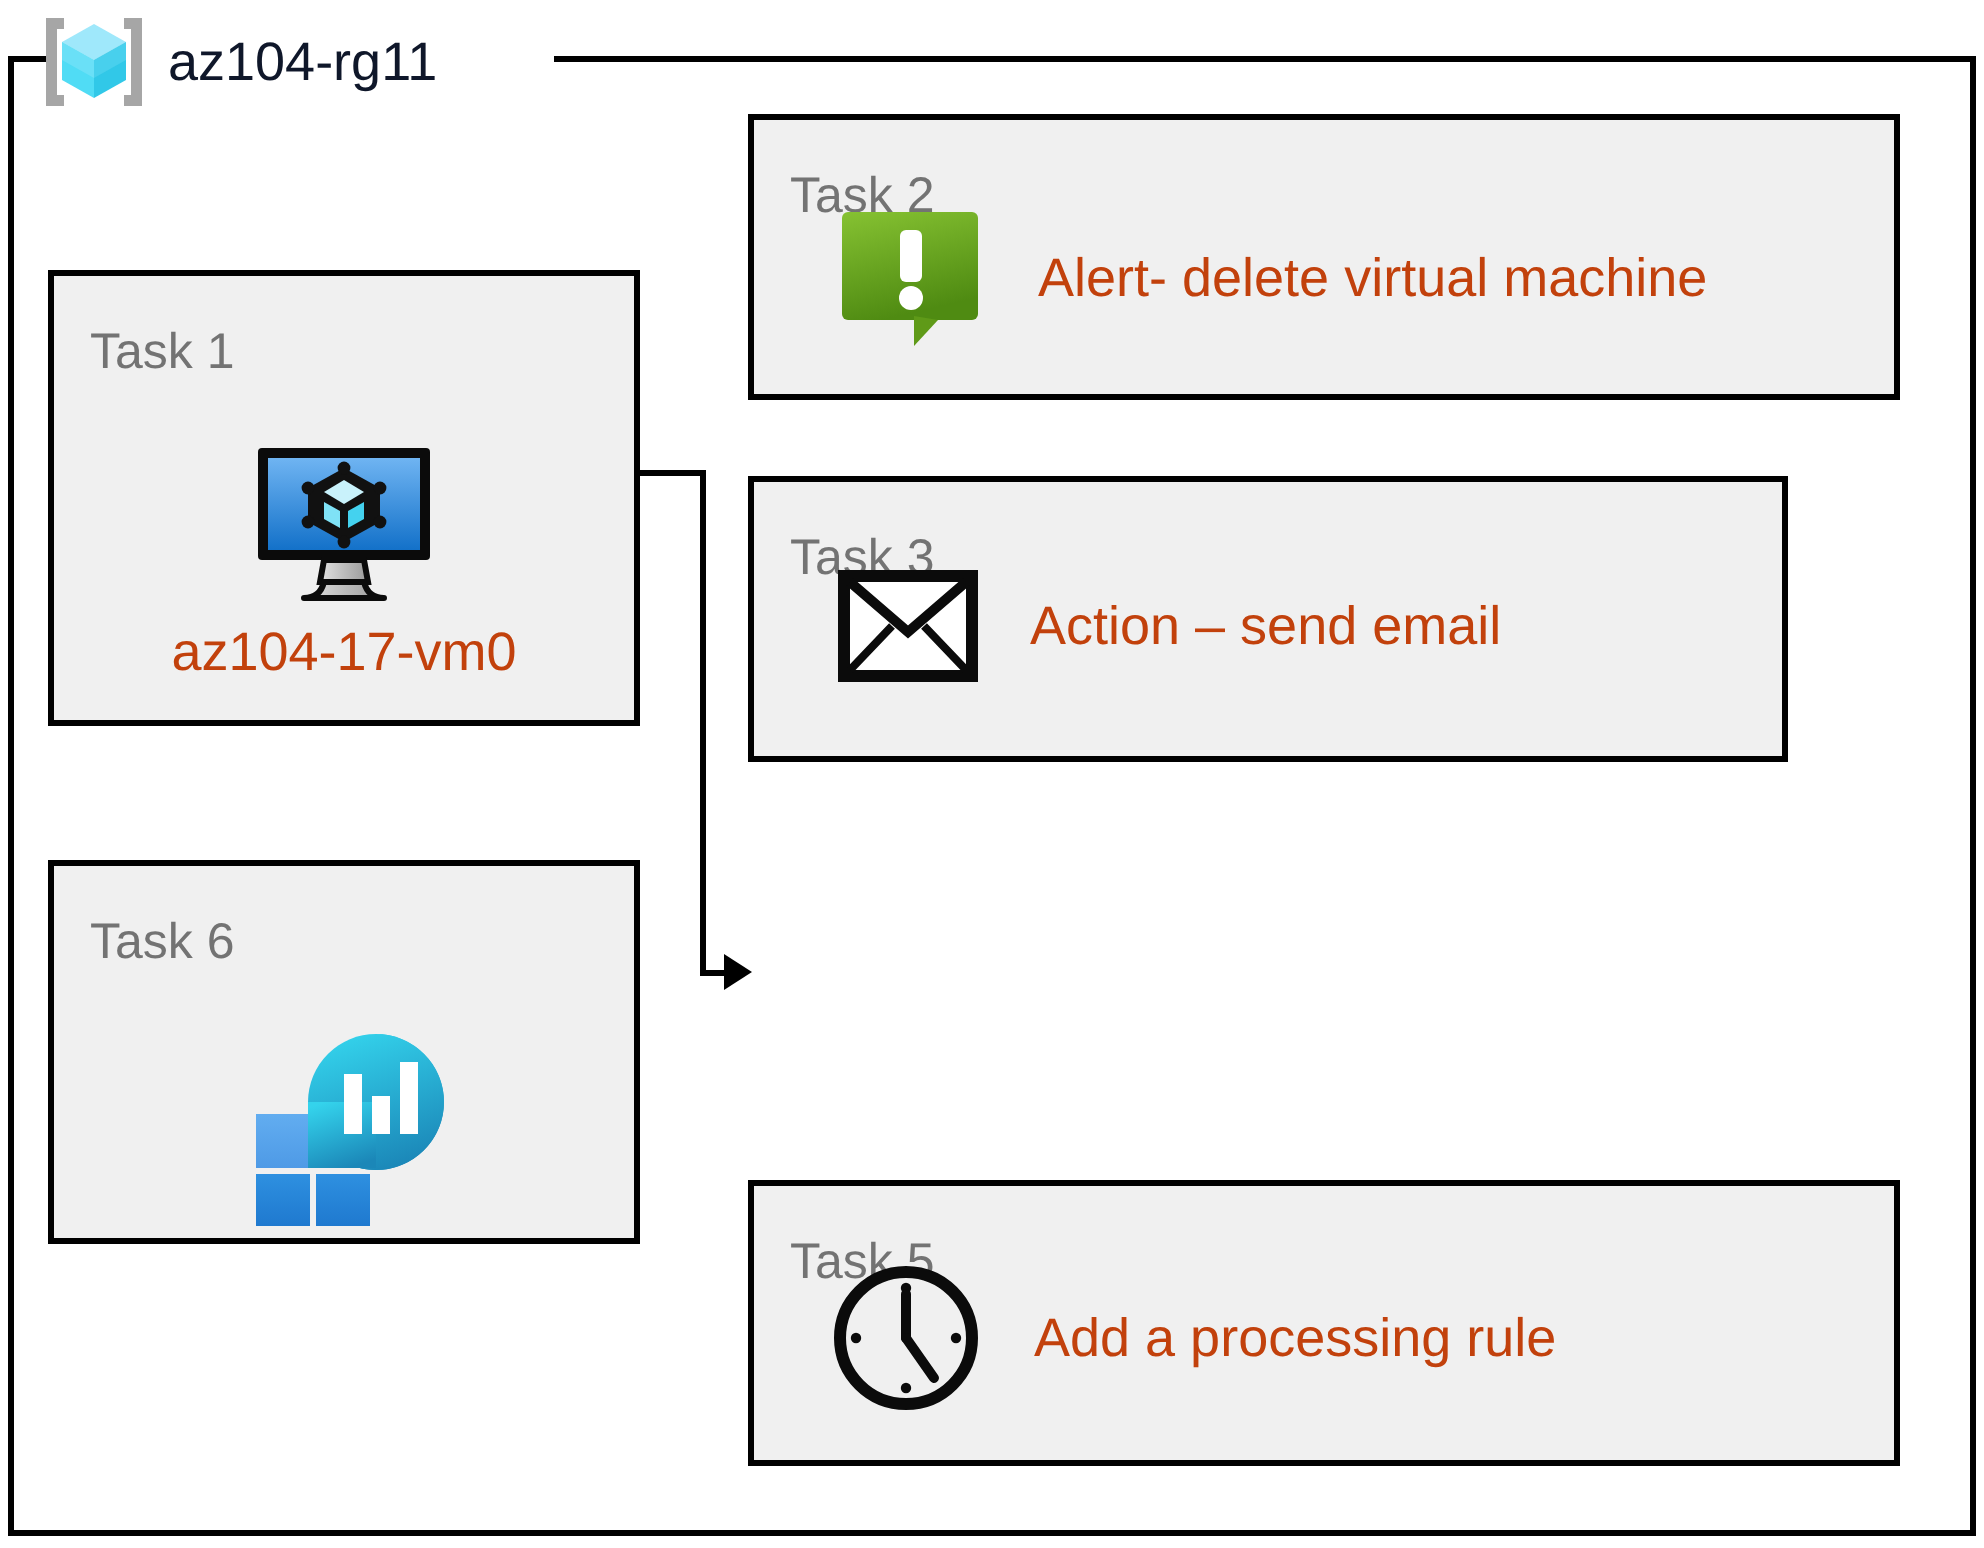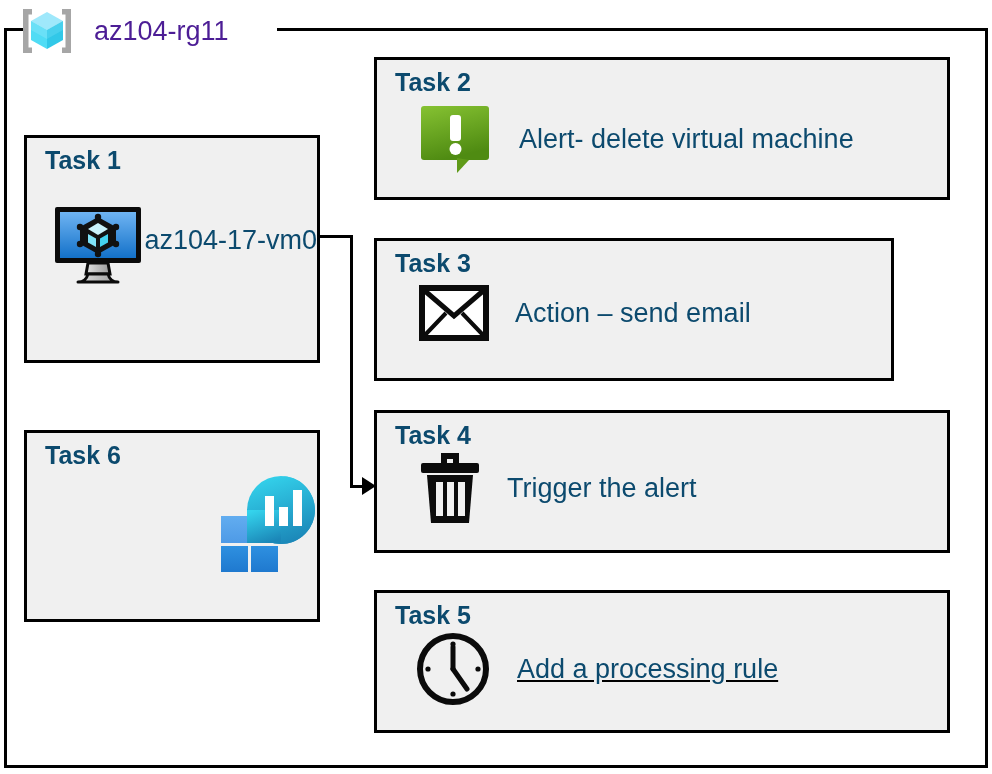--- a/index.html
+++ b/index.html
@@ -57,53 +57,53 @@
     display: flex;
     align-items: center;
   }
   .rg-icon {
     position: relative;
     width: 58px;
     height: 52px;
   }
   .rg-title {
     font-size: 27px;
-    color: #4c1d95;
-    margin-left: 18px;
+    color: #0f172a;
+    margin-left: 8px;
     white-space: nowrap;
     letter-spacing: 0px;
     text-align: right;
   }
 
   
   .card {
     position: absolute;
     box-sizing: border-box;
     background: #f0f0f0;
     border: 3px solid #000000;
   }
   .card-title {
     position: absolute;
     left: 18px;
-    top: 8px;
+    top: 24px;
     font-size: 25px;
-    font-weight: bold;
-    color: #0c4a6e;
+    font-weight: normal;
+    color: #737373;
     letter-spacing: 0px;
   }
   .card-label {
     font-size: 27px;
-    color: #0c4a6e;
+    color: #c2410c;
     white-space: nowrap;
   }
 
   
   .card-v {
     display: flex;
-    flex-direction: row;
+    flex-direction: column;
     align-items: center;
     justify-content: flex-end;
   }
   .card-v .icon-slot {
     margin-bottom: 6px;
   }
   .card-v .card-label {
     margin-bottom: 18px;
   }
 
@@ -293,44 +293,24 @@
         <svg viewBox="0 0 70 56" width="70" height="56">
           <rect x="3" y="3" width="64" height="50" fill="#ffffff" stroke="#0b0b0b" stroke-width="6"></rect>
           <path d="M6 6 L35 31 L64 6" fill="none" stroke="#0b0b0b" stroke-width="5"></path>
           <path d="M6 50 L27 28 M64 50 L43 28" fill="none" stroke="#0b0b0b" stroke-width="4"></path>
         </svg>
       </div>
       <div class="card-label">Action – send email</div>
     </div>
   </div>
 
-  <div class="card card-h" style="left:374px; top:410px; width:576px; height:143px;">
-    <div class="card-title">Task 4</div>
-    <div class="row" style="top:38px;">
-      <div class="trash-icon">
-        <svg viewBox="0 0 62 74" width="62" height="74">
-
-          <path d="M22 2 L40 2 L40 12 L34 12 L34 8 L28 8 L28 12 L22 12 Z" fill="#0b0b0b"></path>
-
-          <rect x="2" y="12" width="58" height="10" rx="2" fill="#0b0b0b"></rect>
-
-          <path d="M8 24 L54 24 L50 72 L12 72 Z" fill="#0b0b0b"></path>
-
-          <rect x="17" y="31" width="7" height="34" fill="#f0f0f0"></rect>
-          <rect x="28" y="31" width="7" height="34" fill="#f0f0f0"></rect>
-          <rect x="39" y="31" width="7" height="34" fill="#f0f0f0"></rect>
-        </svg>
-      </div>
-      <div class="card-label">Trigger the alert</div>
-    </div>
-  </div>
 
   <div class="card card-h" style="left:374px; top:590px; width:576px; height:143px;">
     <div class="card-title">Task 5</div>
-    <div class="row" style="top:38px; left:38px;text-decoration:underline;">
+    <div class="row" style="top:38px; left:38px;">
       <div class="clock-icon">
         <svg viewBox="0 0 76 76" width="76" height="76">
           <circle cx="38" cy="38" r="33" fill="none" stroke="#0b0b0b" stroke-width="6"></circle>
           <circle cx="38" cy="13" r="2.6" fill="#0b0b0b"></circle>
           <circle cx="63" cy="38" r="2.6" fill="#0b0b0b"></circle>
           <circle cx="38" cy="63" r="2.6" fill="#0b0b0b"></circle>
           <circle cx="13" cy="38" r="2.6" fill="#0b0b0b"></circle>
 
           <path d="M38 38 L38 16" stroke="#0b0b0b" stroke-width="5" stroke-linecap="round" fill="none"></path>
 

